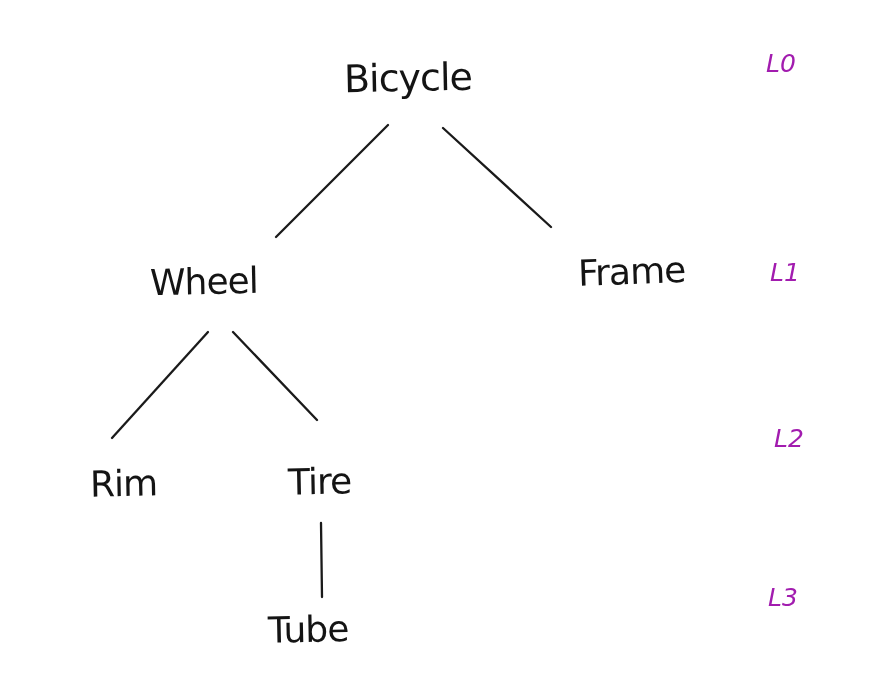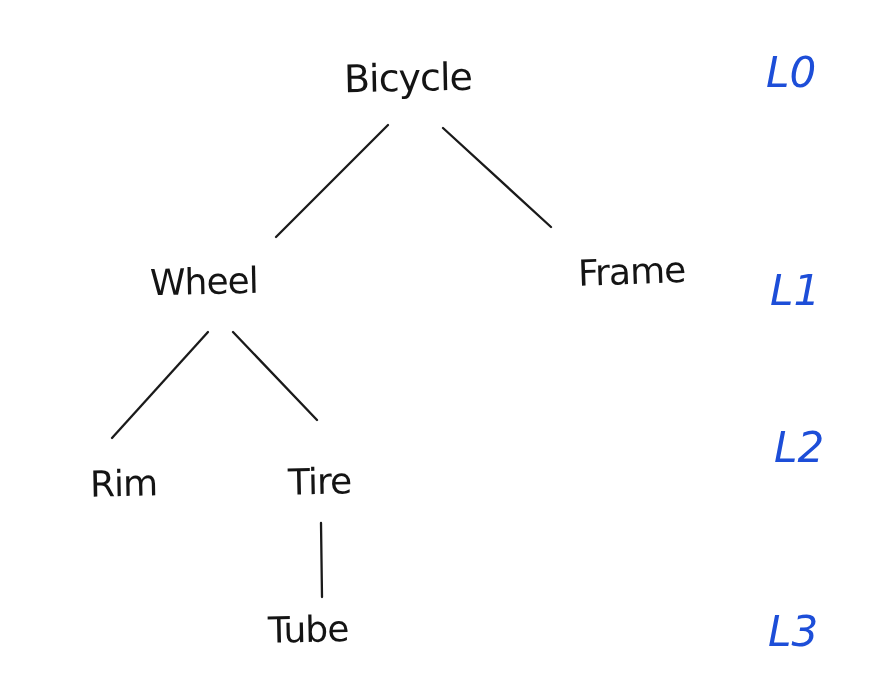--- a/index.html
+++ b/index.html
@@ -36,38 +36,38 @@
     white-space: nowrap;
     color: #141414;
     font-weight: 500;
   }
   .node.root { font-size: 38px; }
   .node.tilt-a { transform: rotate(-1.2deg); }
   .node.tilt-b { transform: rotate(-2deg); }
   .lvl {
     position: absolute;
     line-height: 1.1;
-    font-size: 42px;
+    font-size: 25px;
     font-style: italic;
     letter-spacing: 0px;
     white-space: nowrap;
-    color: #1d4ed8;
+    color: #a21caf;
     font-weight: 500;
   }
   
   #node-bicycle { left: 344px; top: 58px; }
   #node-wheel   { left: 150px; top: 262px; }
   #node-frame   { left: 578px; top: 252px; }
   #node-rim     { left: 90px;  top: 464px; }
   #node-tire    { left: 288px; top: 462px; }
   #node-tube    { left: 268px; top: 610px; }
   #lvl-0 { left: 766px; top: 50px;  }
-  #lvl-1 { left: 770px; top: 268px; }
+  #lvl-1 { left: 770px; top: 259px; }
   #lvl-2 { left: 774px; top: 425px; }
-  #lvl-3 { left: 768px; top: 609px; }
+  #lvl-3 { left: 768px; top: 584px; }
 </style>
 </head>
 <body>
 
 <div class="canvas">
 
   <svg class="edges" viewBox="0 0 870 690" xmlns="http://www.w3.org/2000/svg" aria-hidden="true">
     <line x1="388" y1="125" x2="276" y2="237"></line>
     <line x1="443" y1="128" x2="551" y2="227"></line>
     <line x1="208" y1="332" x2="112" y2="438"></line>

